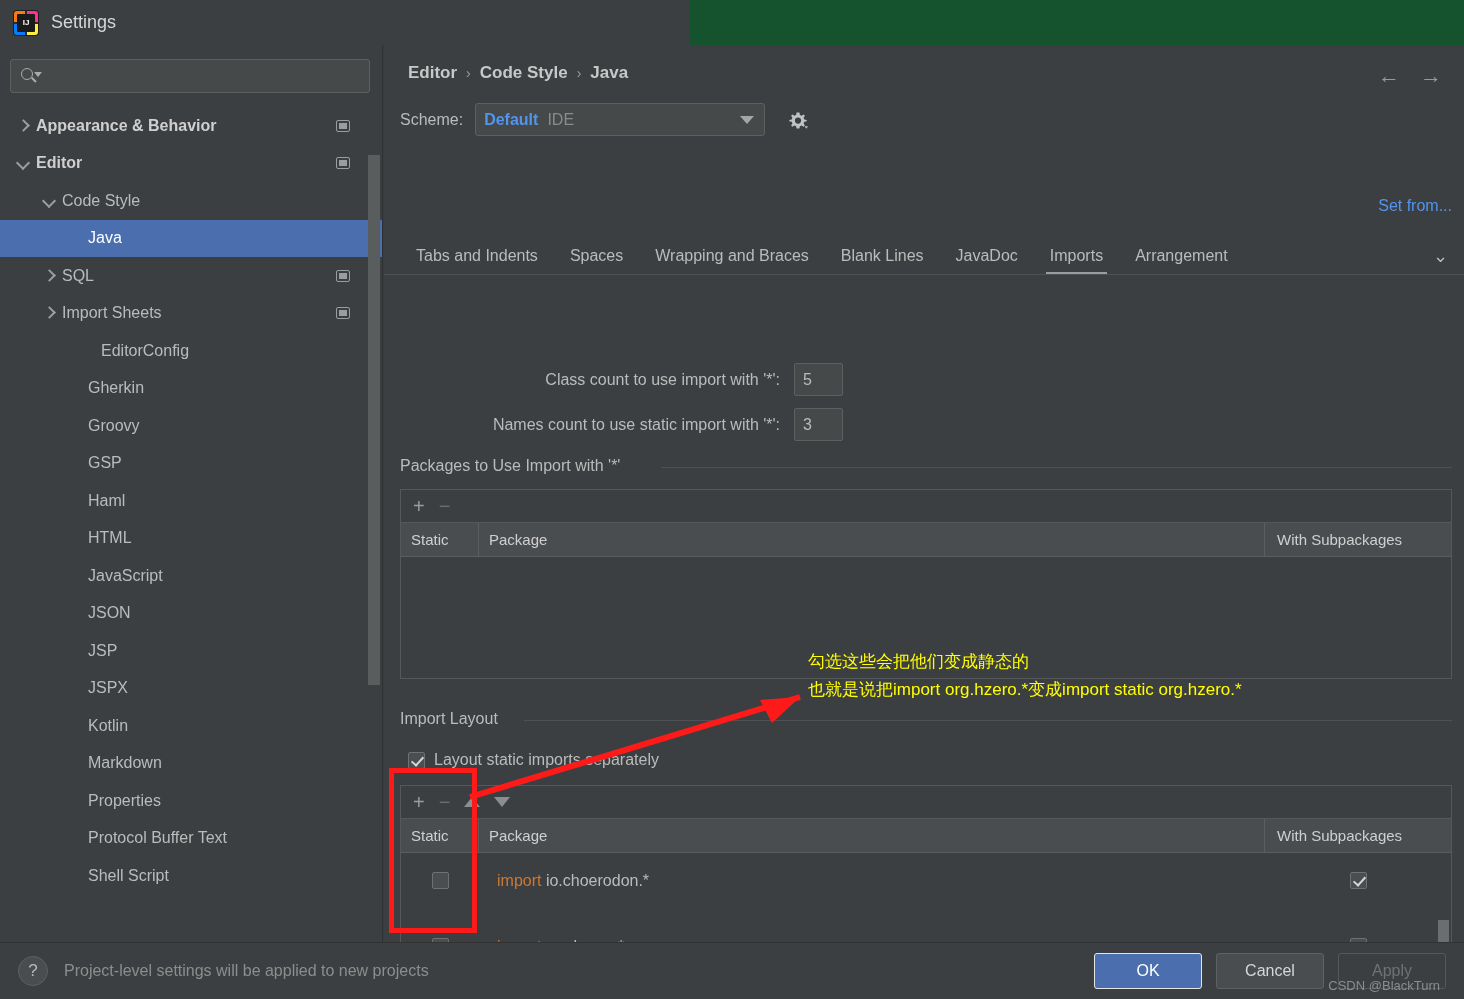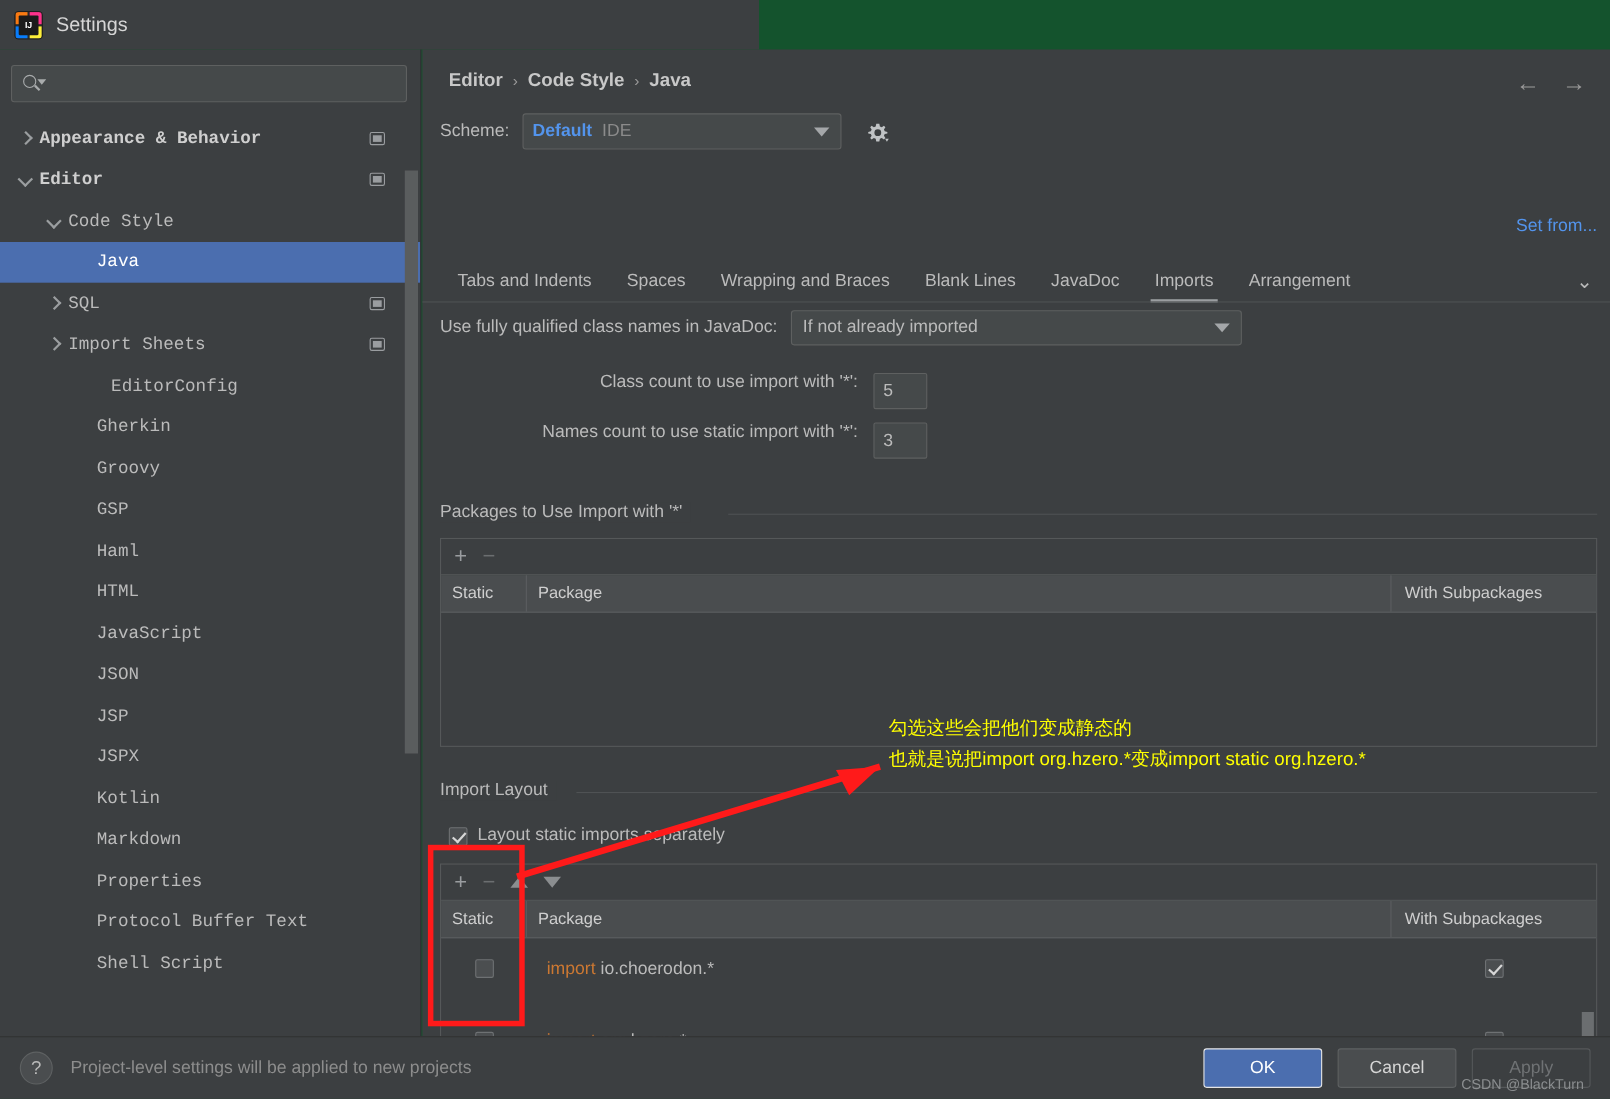--- a/index.html
+++ b/index.html
@@ -91,21 +91,21 @@
     color: #bbbbbb; font-size: 14px; font-family: "Liberation Sans", sans-serif;
     padding-left: 4px;
   }
 
   .tree {
     position: absolute; left: 0; top: 62px; right: 0; bottom: 0;
     overflow: hidden;
   }
   .tree-row {
     position: relative; height: 37.5px; display: flex; align-items: center;
-    color: #bbbbbb; font-size: 16px; white-space: nowrap; font-family: Liberation Mono, monospace;
+    color: #bbbbbb; font-size: 16px; white-space: nowrap;
   }
   .tree-row.selected { background: #4b6eaf; color: #ffffff; }
   .tree-row .arrow {
     width: 14px; height: 14px; position: relative; flex: 0 0 auto;
   }
   .arrow.closed::before {
     content: ""; position: absolute; left: 3px; top: 2px;
     width: 7px; height: 7px; border-right: 2px solid #9b9ea0; border-top: 2px solid #9b9ea0;
     transform: rotate(45deg);
   }
@@ -206,21 +206,21 @@
     margin-left: 12px; width: 410px; height: 32px; background: #45494a;
     border: 1px solid #5e6060; border-radius: 3px; position: relative;
     display: flex; align-items: center; padding-left: 10px;
   }
   .combo-fqcn .val { color: #bbbbbb; font-size: 16px; }
   .combo-fqcn .dd-caret {
     position: absolute; right: 10px;
     border-left: 7px solid transparent; border-right: 7px solid transparent;
     border-top: 8px solid #a4a7a9;
   }
-  .row-spin { position: absolute; display: flex; align-items: flex-start; }
+  .row-spin { position: absolute; display: flex; align-items: center; margin-top: 24px; }
   .row-spin.a { left: 16px; top: 62px; }
   .row-spin.b { left: 16px; top: 107px; }
   .spin-label { color: #bbbbbb; font-size: 16px; text-align: right; }
   .spin-label.a { width: 380px; }
   .spin-label.b { width: 380px; }
   .spin {
     width: 49px; height: 33px; margin-left: 14px; background: #45494a;
     border: 1px solid #5e6060; border-radius: 2px; color: #bbbbbb;
     font-size: 16px; display: flex; align-items: center; padding-left: 8px;
   }
@@ -493,27 +493,20 @@
           <div class="tab">Blank Lines</div>
           <div class="tab">JavaDoc</div>
           <div class="tab active">Imports</div>
           <div class="tab">Arrangement</div>
           <div class="tabs-overflow">⌄</div>
         </div>
       <div class="tab-underline"></div>
 
       <div class="form-area">
 
-        <div class="row-fqcn">
-          <div class="lbl">Use fully qualified class names in JavaDoc:</div>
-          <div class="combo-fqcn">
-            <span class="val">If not already imported</span>
-            <span class="dd-caret"></span>
-          </div>
-        </div>
 
         <div class="row-spin a">
           <div class="spin-label a">Class count to use import with '*':</div>
           <div class="spin">5</div>
         </div>
 
         <div class="row-spin b">
           <div class="spin-label b">Names count to use static import with '*':</div>
           <div class="spin">3</div>
         </div>

